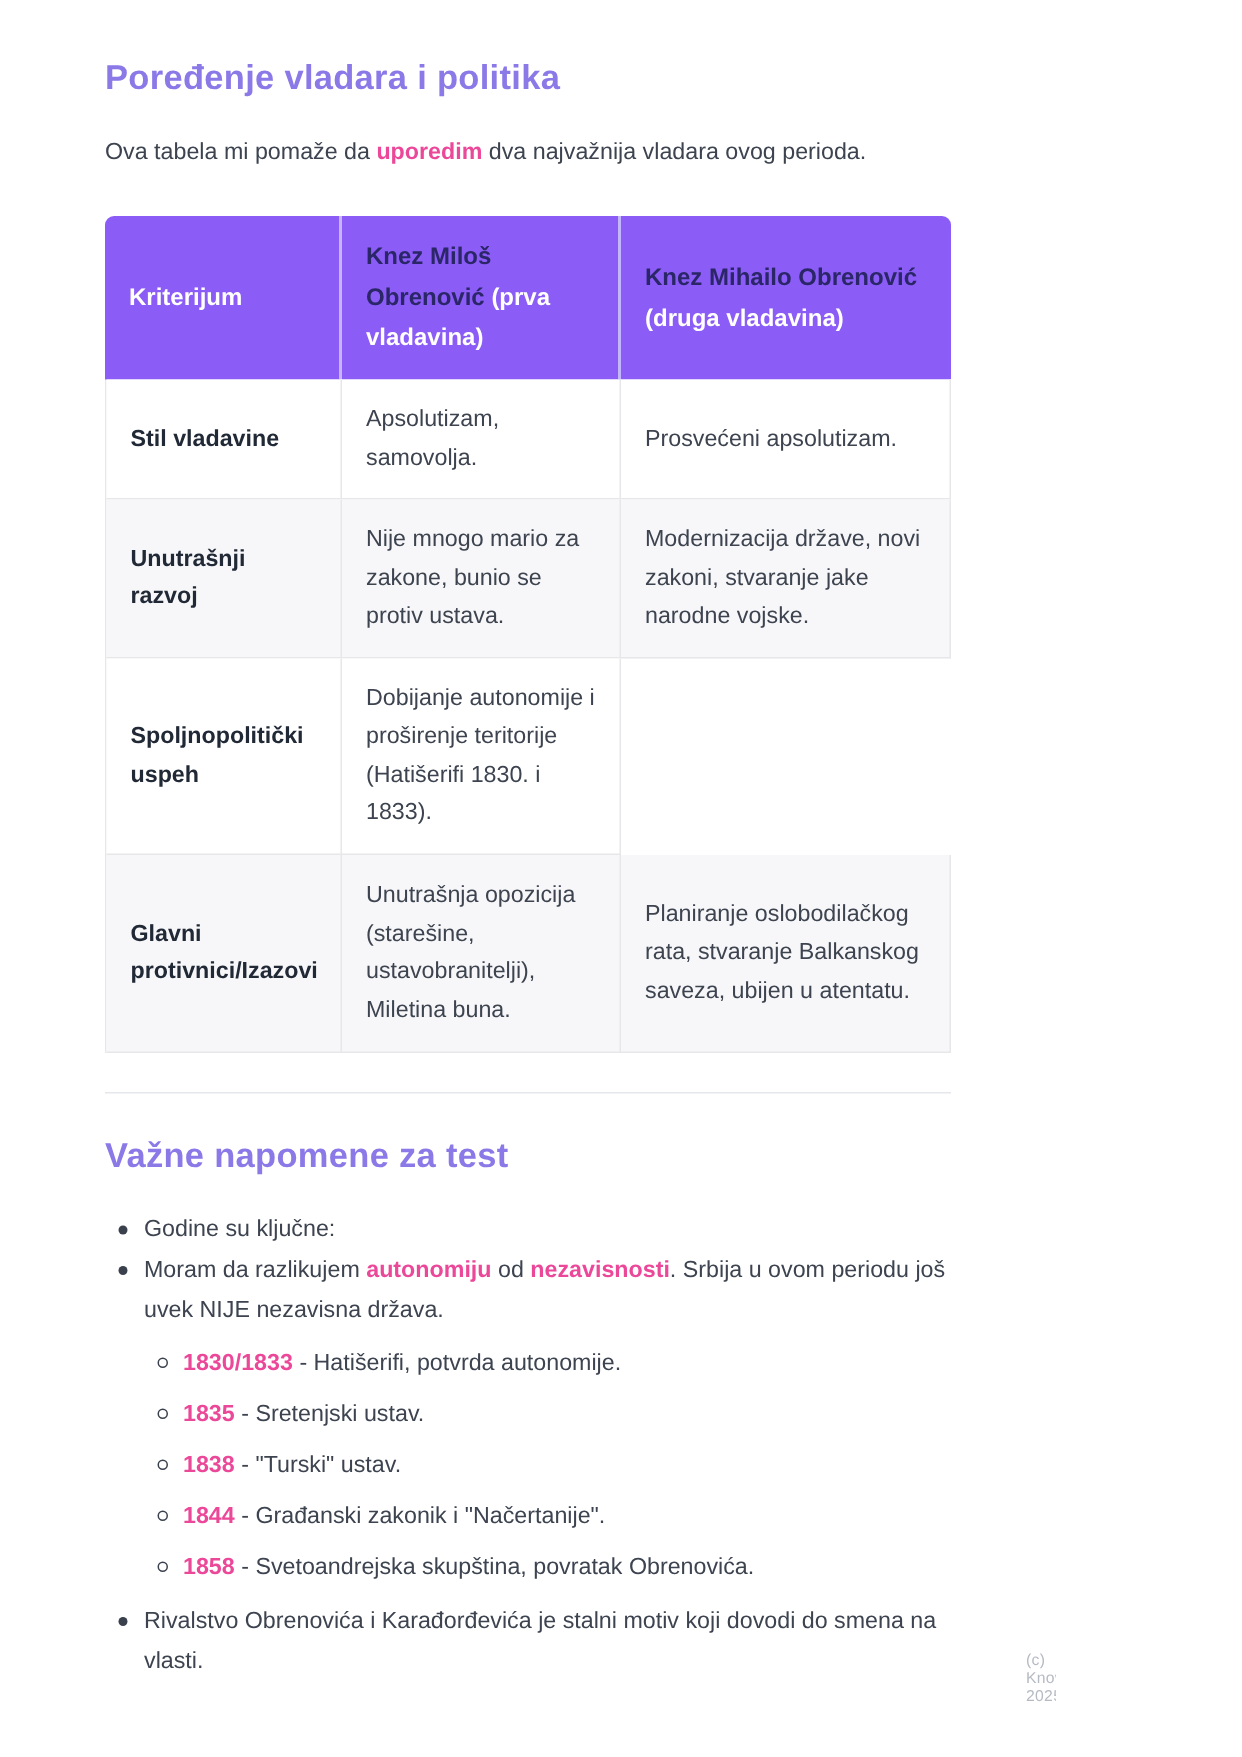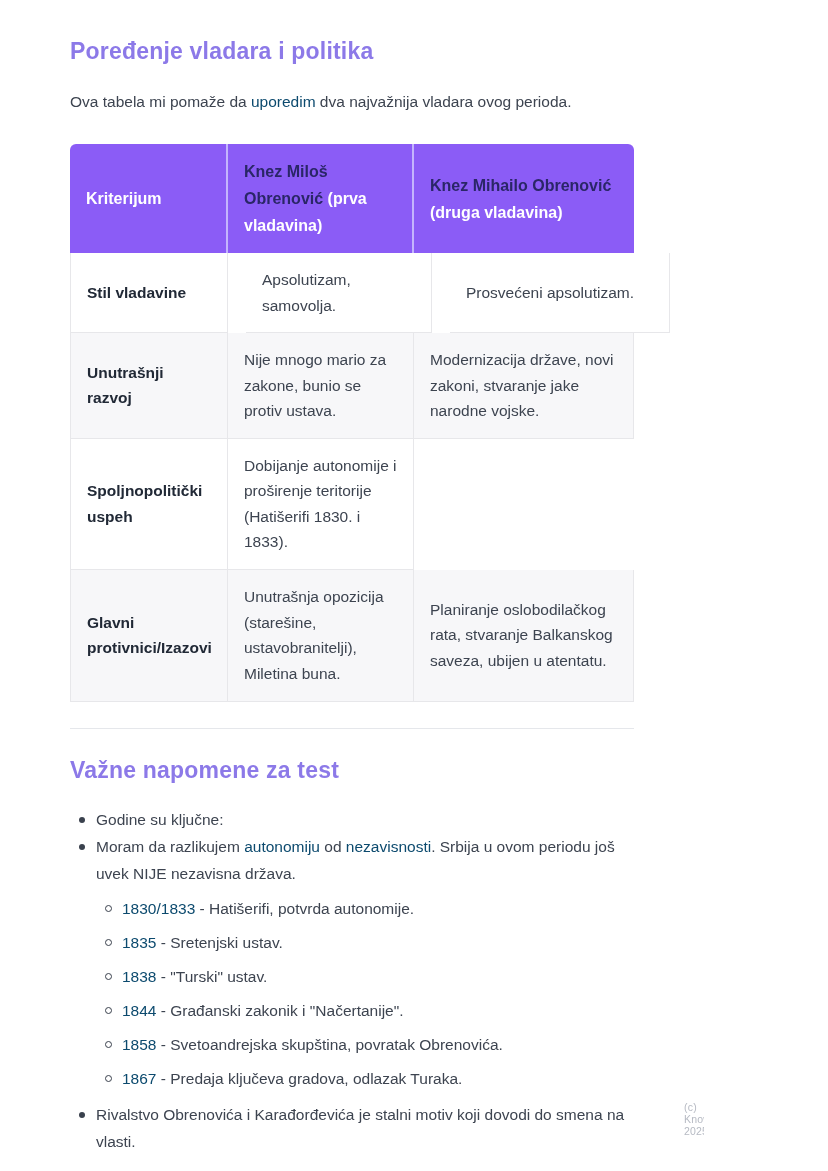--- a/index.html
+++ b/index.html
@@ -20,21 +20,21 @@
     position:absolute; left:748px; top:37px; width:5px; height:1096px;
     background:#b2a3ec; z-index:1;
   }
 
   .content { position:absolute; left:70px; top:38px; width:564px; z-index:0; }
 
   h1.sec-title {
     font-size:23px; font-weight:bold; color:#8c79e8; letter-spacing:0.2px;
   }
   .intro { margin-top:24px; font-size:15.5px; line-height:26px; color:#3d4450; }
-  .intro b, .bl b { font-weight:normal; color:#0c4a6e; }
+  .intro b, .bl b { font-weight:bold; color:#ec4899; }
 
   
   .tbl { margin-top:29px; width:564px; }
   .tbl-header { display:grid; grid-template-columns:158px 186px 220px; }
   .th {
     background:#8b5cf6; color:#ffffff; font-weight:bold; font-size:16px;
     line-height:27px; padding:14px 16px; display:flex; align-items:center;
   }
   .th.sep { border-right:2px solid #c4b5fd; }
   .th:first-child { border-top-left-radius:6px; }
@@ -45,21 +45,21 @@
 
   .tbl-body { border-left:1px solid #e7e7ea; }
   .tbl-row { display:grid; grid-template-columns:157px 186px 220px; }
   .tbl-row.alt .cell { background:#f7f7f9; }
   .cell {
     background:#ffffff; border-right:1px solid #e7e7ea; border-bottom:1px solid #e7e7ea;
     padding:14px 16px; font-size:15.5px; line-height:25.5px; color:#3d4450;
     display:flex; align-items:center;
   }
   .cell.crit { font-weight:bold; color:#212936; }
-  .row-h1 { min-height:80px;gap:18px; } .row-h2 { min-height:105px; }
+  .row-h1 { min-height:80px; } .row-h2 { min-height:105px; }
   .row-h3 { min-height:130px; } .row-h4 { min-height:132px; }
 
   .divider { margin-top:26px; border:0; border-top:1px solid #e5e7eb; height:0; }
 
   h1.sec-title2 { margin-top:28px; }
 
   
   .blist { margin-top:22px; }
   .bl { display:flex; font-size:15.5px; line-height:27px; margin-bottom:8px; }
   .bl .mk { width:26px; flex-shrink:0; display:flex; justify-content:flex-start; padding-left:9px; }
@@ -190,26 +190,20 @@
               <span class="ring"></span>
             </span>
           <span class="tx"><b>1844</b><span> - Građanski zakonik i "Načertanije".</span></span>
         </div>
         <div class="bl sub">
           <span class="mk">
               <span class="ring"></span>
             </span>
           <span class="tx"><b>1858</b><span> - Svetoandrejska skupština, povratak Obrenovića.</span></span>
         </div>
-        <div class="bl sub">
-          <span class="mk">
-              <span class="ring"></span>
-            </span>
-          <span class="tx"><b>1867</b><span> - Predaja ključeva gradova, odlazak Turaka.</span></span>
-        </div>
       </div>
 
       <div class="bl" style="margin-top:9px;">
         <span class="mk">
             <span class="disc"></span>
           </span>
         <span class="tx">Rivalstvo Obrenovića i Karađorđevića je stalni motiv koji dovodi do smena na vlasti.</span>
       </div>
 
     </div>

